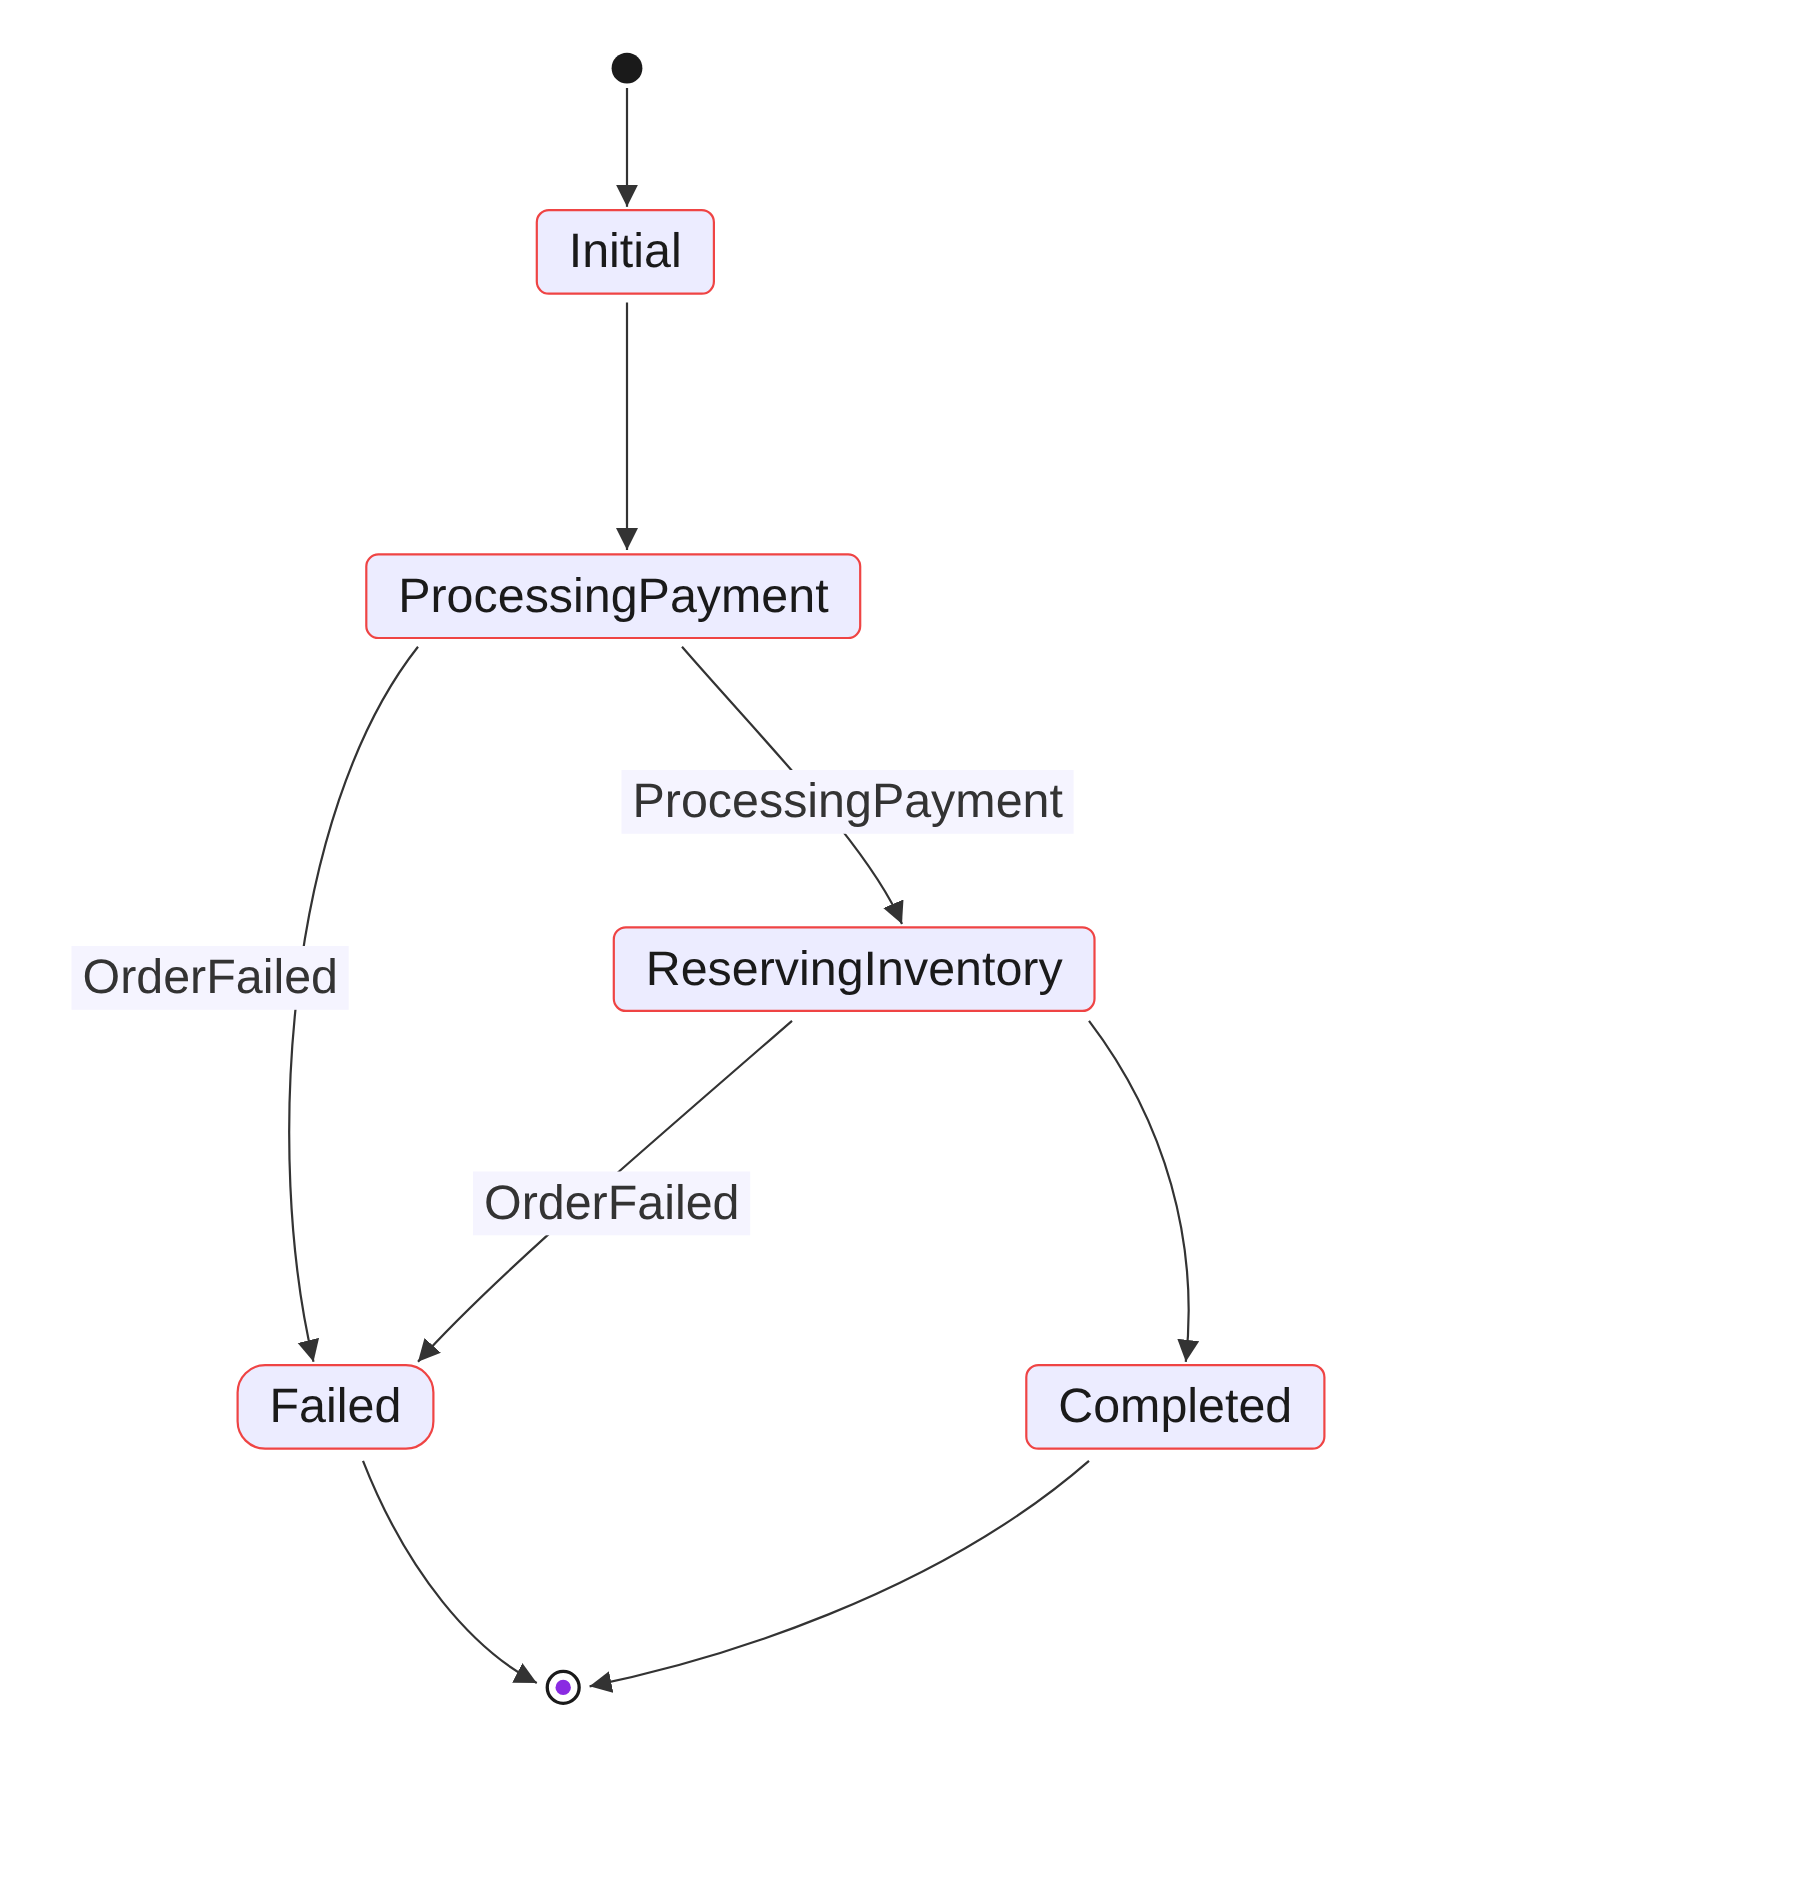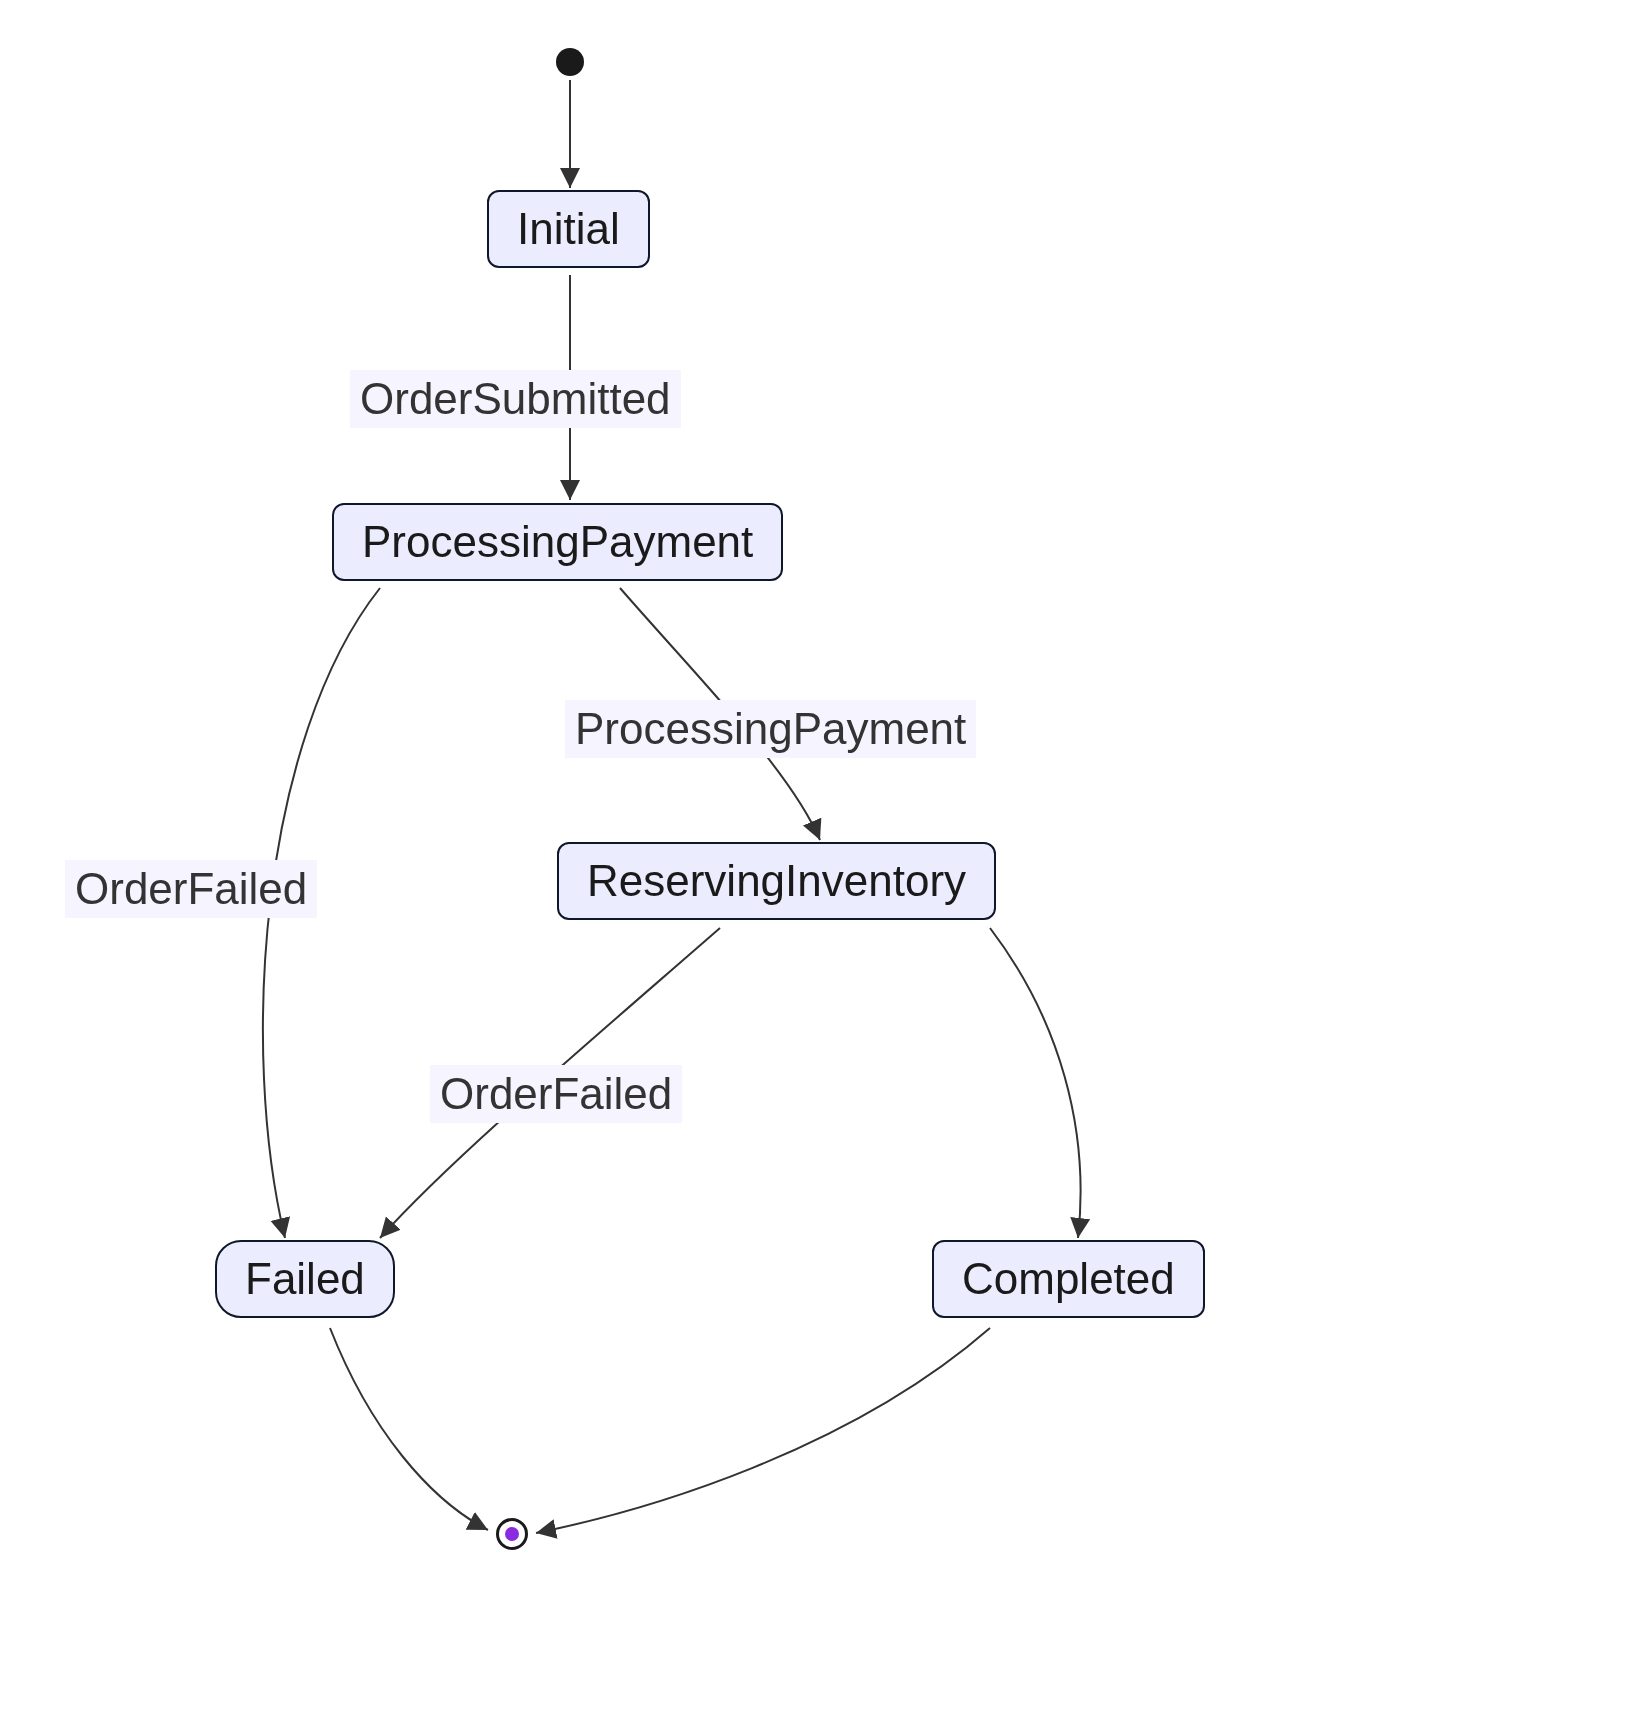--- a/index.html
+++ b/index.html
@@ -15,21 +15,21 @@
       position: relative;
     }
     .diagram-container {
       position: relative;
       width: 100%;
       height: 100%;
     }
     .state-node {
       position: absolute;
       background: #ECECFF;
-      border: 2px solid #0f172a;
+      border: 2px solid #ef4444;
       border-radius: 12px;
       padding: 12px 28px;
       font-size: 44px;
       color: #1a1a1a;
       display: flex;
       align-items: center;
       justify-content: flex-start;
       white-space: nowrap;
     }
     .edge-label {
@@ -129,23 +129,20 @@
   </div>
 
   <div class="state-node" style="left: 932px; top: 1240px;">
     <span>Completed</span>
   </div>
 
   <div class="end-node" style="left: 496px; top: 1518px;">
     <div class="end-node-inner"></div>
   </div>
 
-  <div class="edge-label" style="left: 350px; top: 370px;">
-    <span>OrderSubmitted</span>
-  </div>
 
   <div class="edge-label" style="left: 565px; top: 700px;">
     <span>ProcessingPayment</span>
   </div>
 
   <div class="edge-label" style="left: 65px; top: 860px;">
     <span>OrderFailed</span>
   </div>
 
   <div class="edge-label" style="left: 430px; top: 1065px;">

